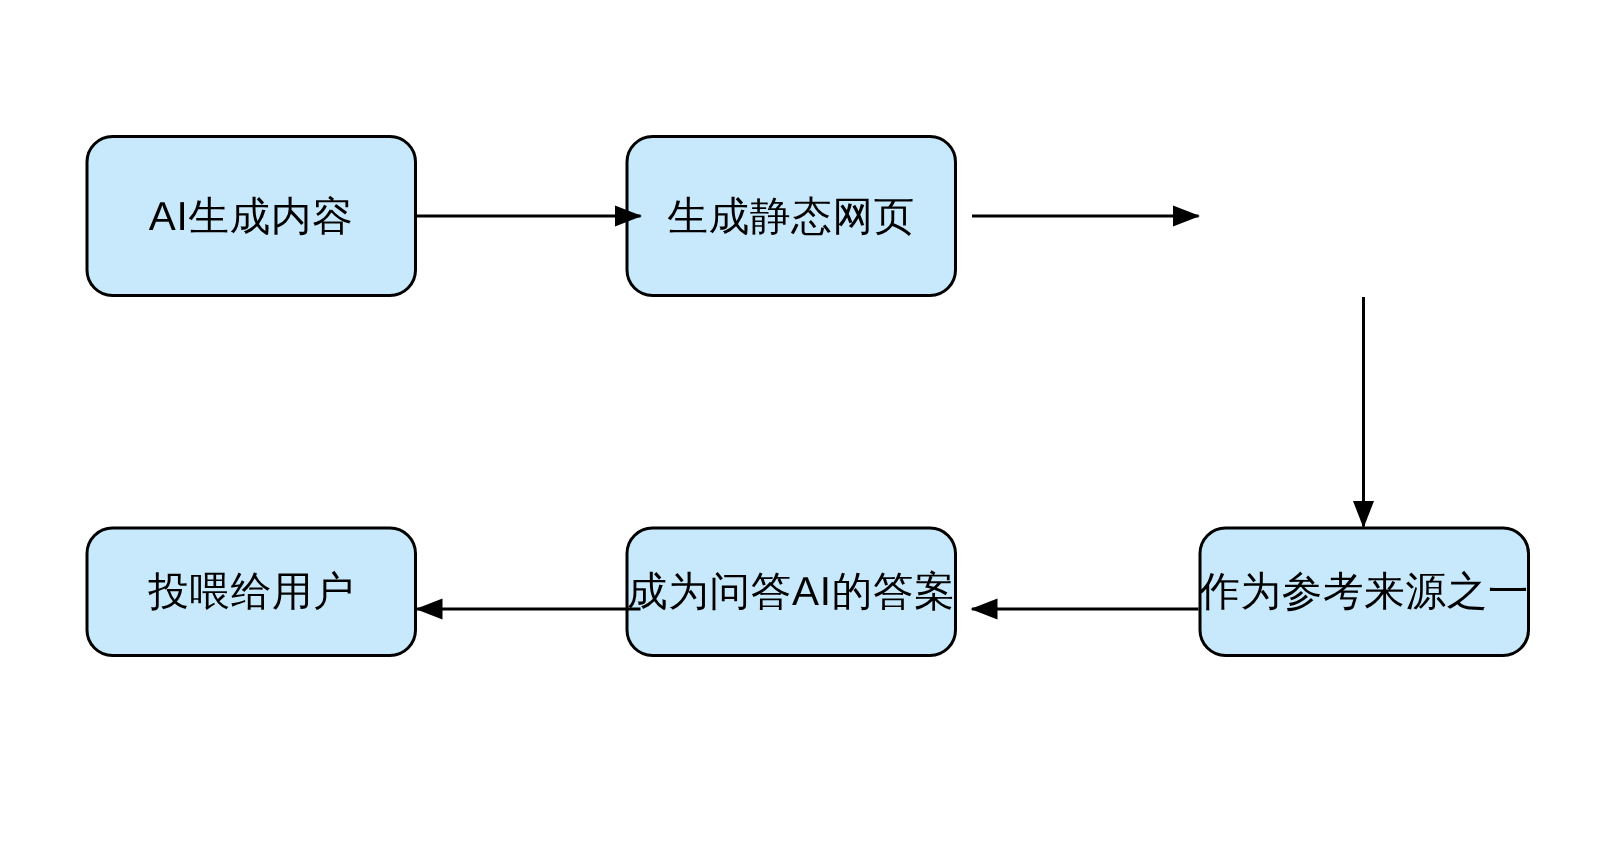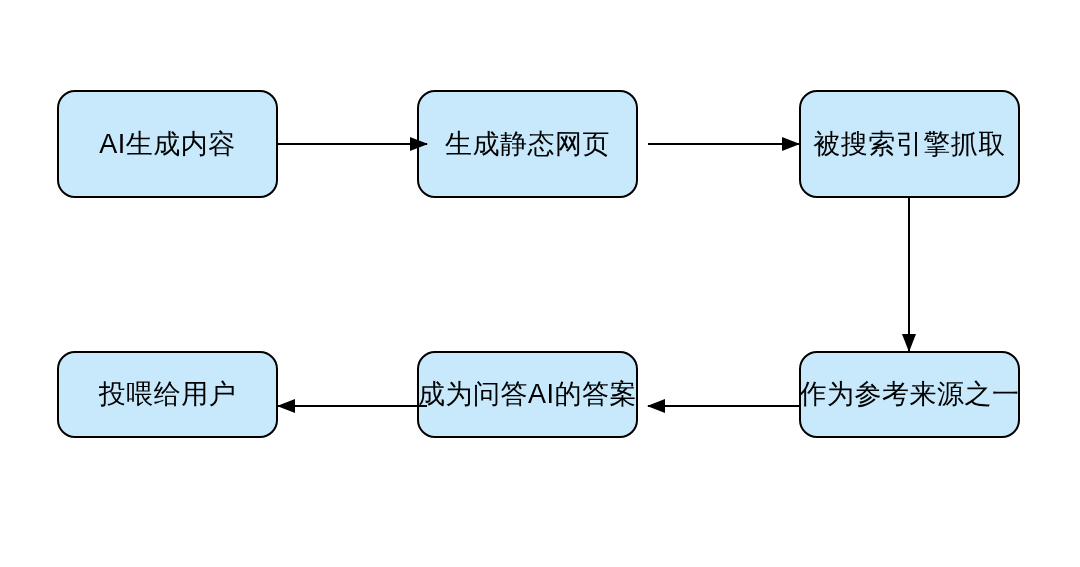--- a/index.html
+++ b/index.html
@@ -79,23 +79,20 @@
 <body>
 
 <div class="canvas" style="--bg-color: #ffffff; --node-fill: #c7e9fb; --node-border: #000000; --arrow-color: #000000; --text-color: #000000;">
 
   <div class="node row-top col-1">
     <span class="label">AI生成内容</span>
   </div>
   <div class="node row-top col-2">
     <span class="label">生成静态网页</span>
   </div>
-  <div class="node row-top col-3">
-    <span class="label">被搜索引擎抓取</span>
-  </div>
 
   <div class="node row-bottom col-2">
     <span class="label">成为问答AI的答案</span>
   </div>
   <div class="node row-bottom col-3">
     <span class="label">作为参考来源之一</span>
   </div>
   <div class="node row-bottom col-1">
     <span class="label">投喂给用户</span>
   </div>

